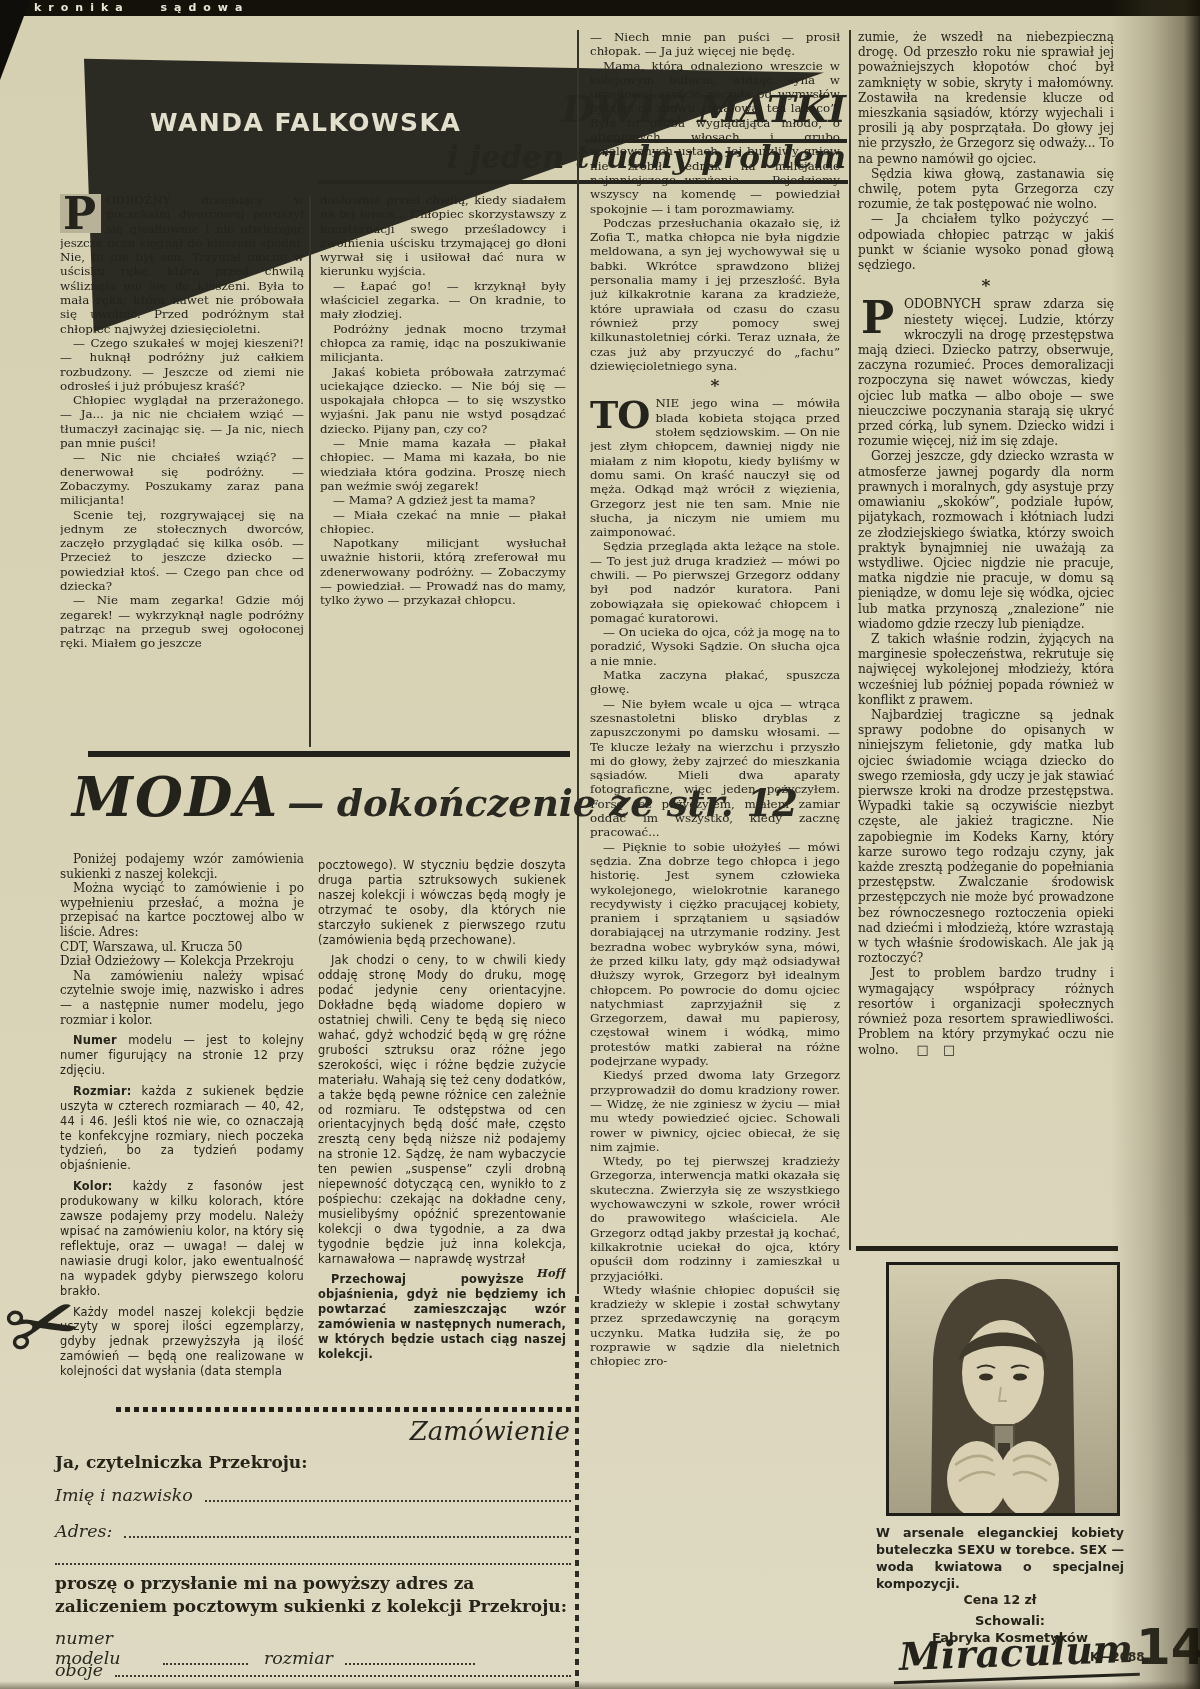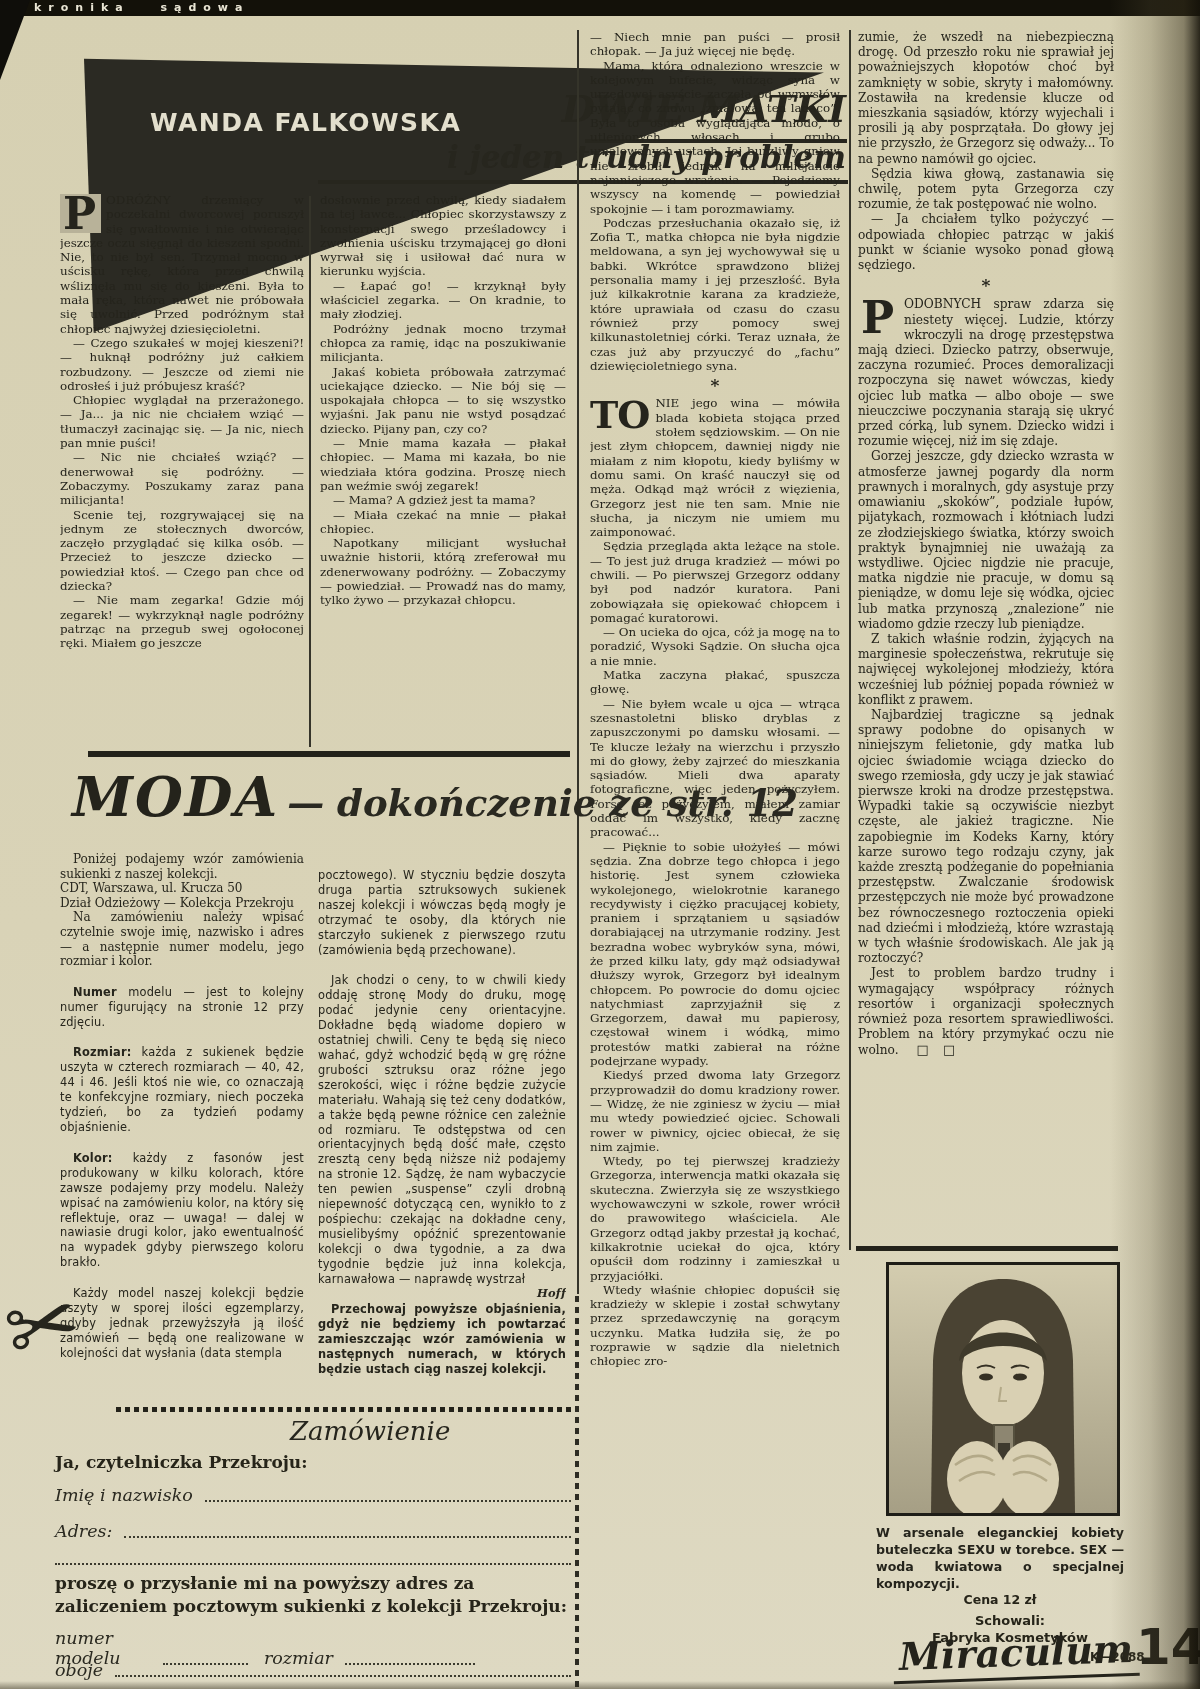--- a/index.html
+++ b/index.html
@@ -56,30 +56,30 @@
   #moda-title{left:72px;top:764px;width:520px;white-space:nowrap;}
   #moda-title .big{font-weight:bold;font-style:italic;font-size:55px;letter-spacing:2px;color:#24231b;}
   #moda-title .script{font-weight:bold;font-style:italic;font-size:37px;color:#2a2921;margin-left:8px;}
   #moda1{left:60px;top:852px;width:244px;height:540px;}
   #moda2{left:318px;top:852px;width:248px;height:530px;}
   .mcol{font-size:12px;line-height:14.6px;text-align:justify;overflow:hidden;
         hyphens:auto;-webkit-hyphens:auto;color:#26251c;}
   .mcol p{margin:0;text-indent:13px;}
   .mcol p.np{text-indent:0;}
   .mcol p.instr{font-family:"DejaVu Sans","Liberation Sans",sans-serif;font-size:11.4px;
-                line-height:14.9px;letter-spacing:.2px;margin-top:16px;}
+                line-height:14.9px;letter-spacing:.2px;margin-top:6px;}
   .mcol .lead{font-weight:bold;}
   .mcol p.boldp{font-weight:bold;}
   .sig{float:right;font-style:italic;font-weight:bold;font-family:"DejaVu Serif",serif;}
   
   #scissors{left:6px;top:1282px;font-family:"DejaVu Sans",sans-serif;font-size:88px;color:#26251d;
             transform:rotate(-14deg);line-height:1;}
   #cutline{left:116px;top:1407px;width:458px;height:5px;
            background:repeating-linear-gradient(90deg,#23221a 0 5px,rgba(0,0,0,0) 5px 9px);}
-  #zamowienie{left:290px;top:1416px;width:280px;text-align:left;font-style:italic;font-size:26px;color:#26251d;}
+  #zamowienie{left:290px;top:1416px;width:280px;text-align:right;font-style:italic;font-size:26px;color:#26251d;}
   #form-intro{left:55px;top:1452px;font-weight:bold;font-size:17px;}
   .form-row{display:flex;align-items:flex-end;font-style:italic;font-size:17.5px;color:#2a2920;}
   .dots{flex:1;border-bottom:2px dotted #3b3a2e;margin:0 0 3px 12px;height:14px;}
   .dots.fixed{flex:0 0 auto;}
   #row-name{left:55px;top:1485px;width:516px;}
   #row-addr{left:55px;top:1521px;width:516px;}
   #row-dots{left:55px;top:1545px;width:516px;height:18px;border-bottom:2px dotted #3b3a2e;}
   #form-request{left:55px;top:1572px;width:520px;font-weight:bold;font-size:17px;line-height:23px;}
   #row-model{left:55px;top:1628px;width:420px;}
   #row-color{left:55px;top:1660px;width:516px;}
@@ -165,20 +165,21 @@
     <p><span>Jest to problem bardzo trudny i wymagający współpracy różnych resortów i organizacji społecznych również poza resortem sprawiedliwości. Problem na który przymykać oczu nie wolno.</span><span class="endmarks">□ □</span></p>
   </div>
 
   <div class="abs" id="moda-rule"></div>
   <div class="abs" id="moda-title">
     <span class="big">MODA</span><span class="script">— dokończenie ze str. 12</span>
   </div>
 
   <div class="abs mcol" id="moda1">
     <p>Poniżej podajemy wzór zamówienia sukienki z naszej kolekcji.</p>
+    <p>Można wyciąć to zamówienie i po wypełnieniu przesłać, a można je przepisać na kartce pocztowej albo w liście. Adres:</p>
     <p class="np">CDT, Warszawa, ul. Krucza 50</p>
     <p class="np">Dział Odzieżowy — Kolekcja Przekroju</p>
     <p>Na zamówieniu należy wpisać czytelnie swoje imię, nazwisko i adres — a następnie numer modelu, jego rozmiar i kolor.</p>
     <p class="instr"><span class="lead">Numer</span><span> modelu — jest to kolejny numer figurujący na stronie 12 przy zdjęciu.</span></p>
     <p class="instr"><span class="lead">Rozmiar:</span><span> każda z sukienek będzie uszyta w czterech rozmiarach — 40, 42, 44 i 46. Jeśli ktoś nie wie, co oznaczają te konfekcyjne rozmiary, niech poczeka tydzień, bo za tydzień podamy objaśnienie.</span></p>
     <p class="instr"><span class="lead">Kolor:</span><span> każdy z fasonów jest produkowany w kilku kolorach, które zawsze podajemy przy modelu. Należy wpisać na zamówieniu kolor, na który się reflektuje, oraz — uwaga! — dalej w nawiasie drugi kolor, jako ewentualność na wypadek gdyby pierwszego koloru brakło.</span></p>
     <p class="instr">Każdy model naszej kolekcji będzie uszyty w sporej ilości egzemplarzy, gdyby jednak przewyższyła ją ilość zamówień — będą one realizowane w kolejności dat wysłania (data stempla</p>
   </div>
 
   <div class="abs mcol" id="moda2">

